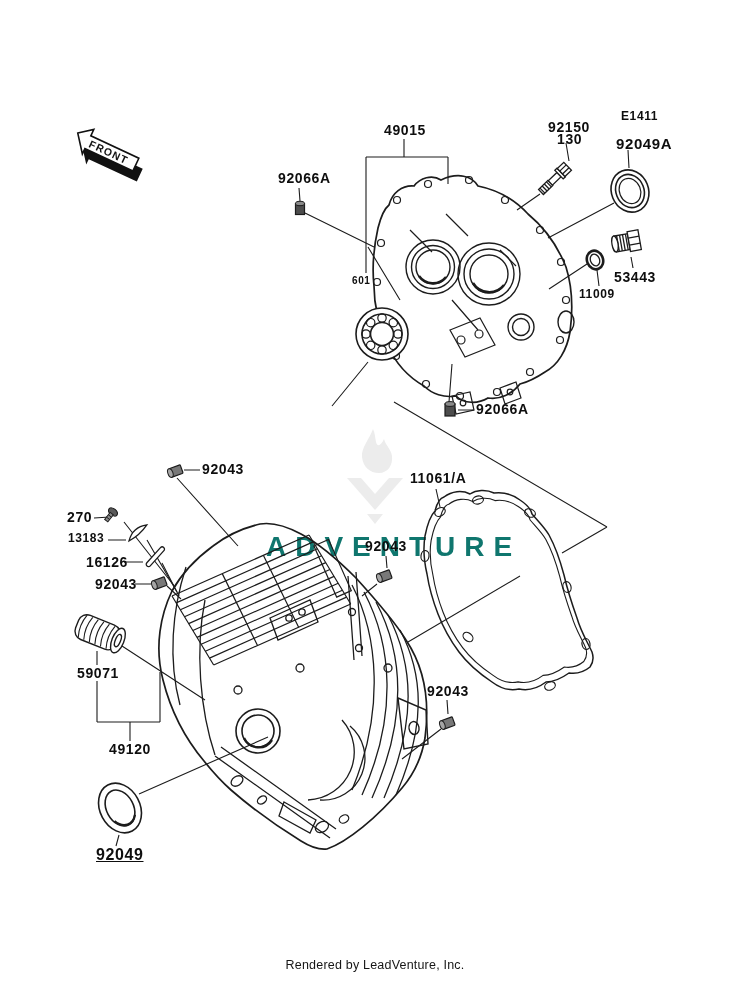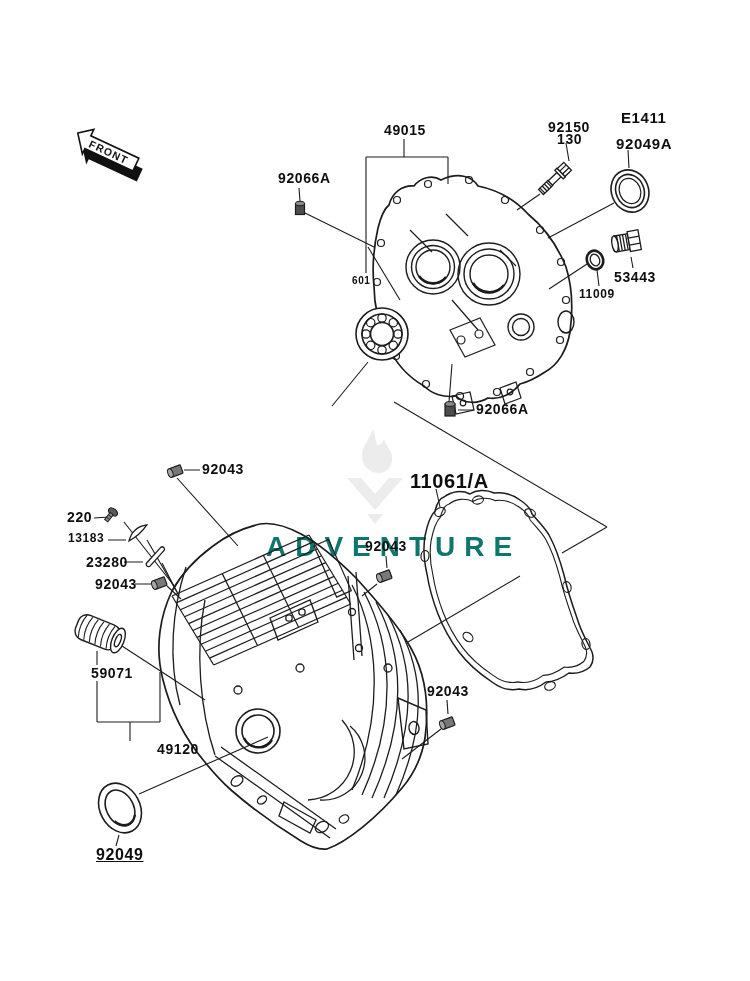--- a/index.html
+++ b/index.html
@@ -280,33 +280,34 @@
 
     <g transform="translate(147,566) rotate(-48)" class="pt" stroke-width="1.3">
       <rect x="0" y="-2.3" width="25" height="4.6" rx="2.3" fill="#ffffff"></rect>
     </g>
   </svg>
 
   <div id="callout-layer">
       <div class="part-label" style="left: 384px; top: 123px; font-size: 14px; text-align: center;">49015</div>
       <div class="part-label" style="left: 548px; top: 120px; font-size: 14px;">92150</div>
       <div class="part-label" style="left: 557px; top: 132px; font-size: 14px;">130</div>
-      <div class="part-label" style="left: 621px; top: 110px; font-size: 15px;">E1411</div>
+      <div class="part-label" style="left: 621px; top: 110px; font-size: 12px;">E1411</div>
       <div class="part-label" style="left: 616px; top: 136px; font-size: 15px;">92049A</div>
       <div class="part-label" style="left: 278px; top: 171px; font-size: 14px;">92066A</div>
       <div class="part-label" style="left: 352px; top: 276px; font-size: 10px;">601</div>
       <div class="part-label" style="left: 614px; top: 270px; font-size: 14px;">53443</div>
       <div class="part-label" style="left: 579px; top: 288px; font-size: 12px;">11009</div>
       <div class="part-label" style="left: 476px; top: 402px; font-size: 14px;">92066A</div>
       <div class="part-label" style="left: 202px; top: 462px; font-size: 14px;">92043</div>
-      <div class="part-label" style="left: 410px; top: 471px; font-size: 20px;">11061/A</div>
-      <div class="part-label" style="left: 67px; top: 510px; font-size: 14px;">220</div>
+      <div class="part-label" style="left: 410px; top: 471px; font-size: 14px;">11061/A</div>
+      <div class="part-label" style="left: 67px; top: 510px; font-size: 14px;">270</div>
       <div class="part-label" style="left: 68px; top: 532px; font-size: 12px;">13183</div>
       <div class="part-label" style="left: 365px; top: 539px; font-size: 14px;">92043</div>
-      <div class="part-label" style="left: 86px; top: 555px; font-size: 14px;">23280</div>
+      <div class="part-label" style="left: 86px; top: 555px; font-size: 14px;">16126</div>
       <div class="part-label" style="left: 95px; top: 577px; font-size: 14px;">92043</div>
-      <div class="part-label" style="left: 91px; top: 666px; font-size: 14px;">59071</div>
+      <div class="part-label" style="left: 77px; top: 666px; font-size: 14px;">59071</div>
       <div class="part-label" style="left: 427px; top: 684px; font-size: 14px;">92043</div>
-      <div class="part-label" style="left: 109px; top: 742px; font-size: 14px; margin-left: 48px;">49120</div>
+      <div class="part-label" style="left: 109px; top: 742px; font-size: 14px;">49120</div>
       <div class="part-label" style="left: 96px; top: 847px; font-size: 16px; text-decoration: underline;">92049</div>
     </div>
 
+  <div id="footer-credit">Rendered by LeadVenture, Inc.</div>
 </div>
 
 </body></html>

